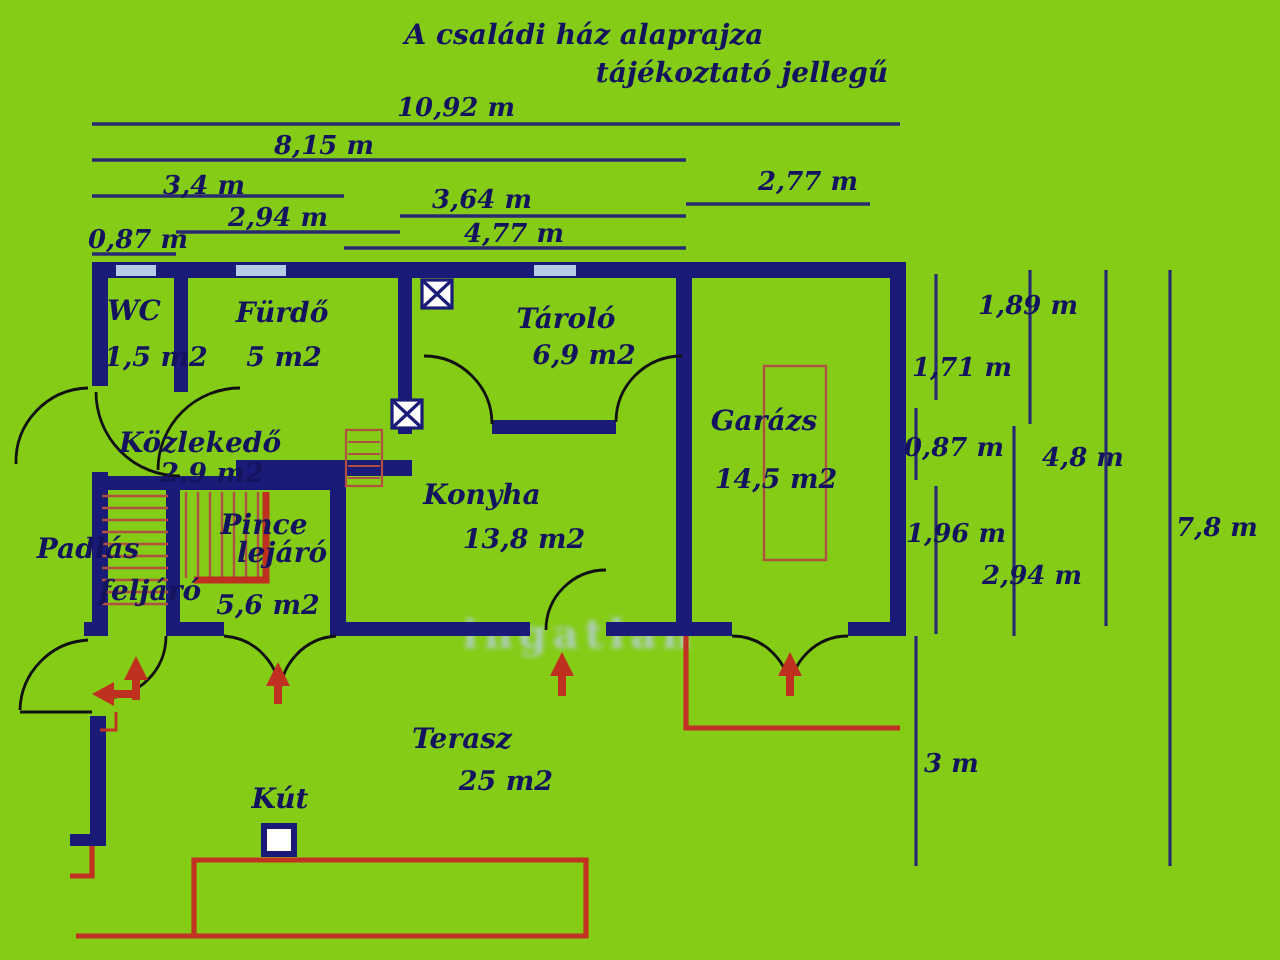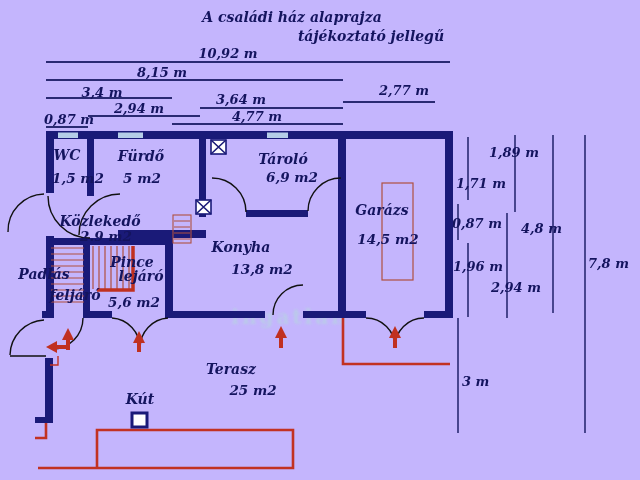--- a/index.html
+++ b/index.html
@@ -1,16 +1,16 @@
 <!DOCTYPE html>
 <html><head>
 <meta charset="utf-8">
 <style>
   html,body{margin:0;padding:0;background:#ffffff;}
-  .stage{position:relative;width:640px;height:480px;background:#c4b5fd;overflow:hidden;}
+  .stage{position:relative;width:640px;height:480px;background:#84cc16;overflow:hidden;}
   svg{display:block;}
   svg text{font-family:"DejaVu Serif","Liberation Serif",serif;font-style:italic;font-weight:bold;fill:#14145e;}
   .title{font-size:14px;}
   .dim{font-size:13px;}
   .room{font-size:14px;}
   .room-small{font-size:13.5px;}
   .watermark{font-size:20px;fill:#b9cfe6;opacity:.8;letter-spacing:3px;filter:blur(1.2px);font-style:normal;}
 </style>
 </head>
 <body>

